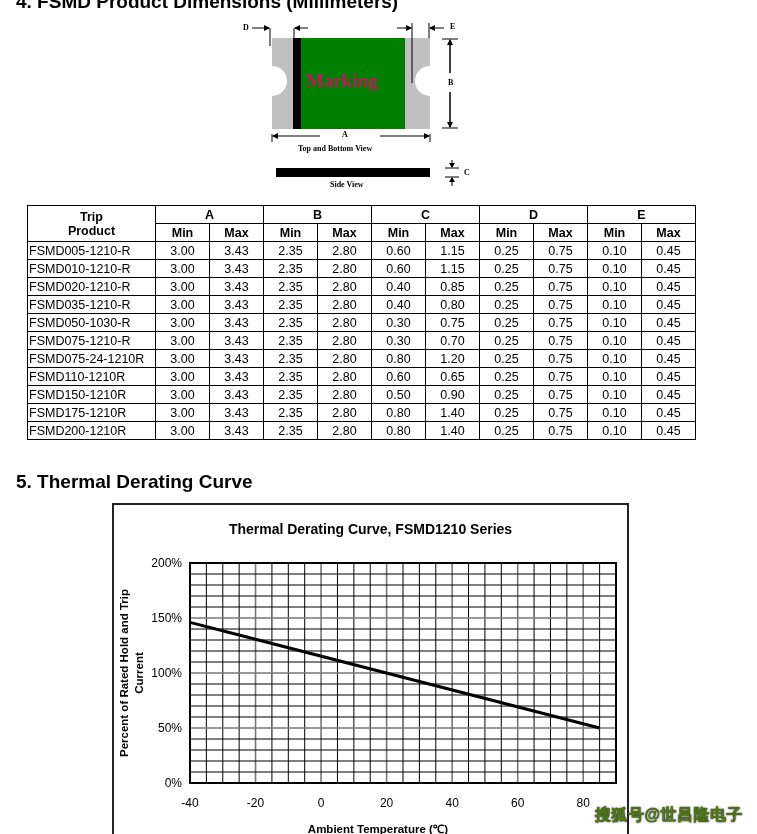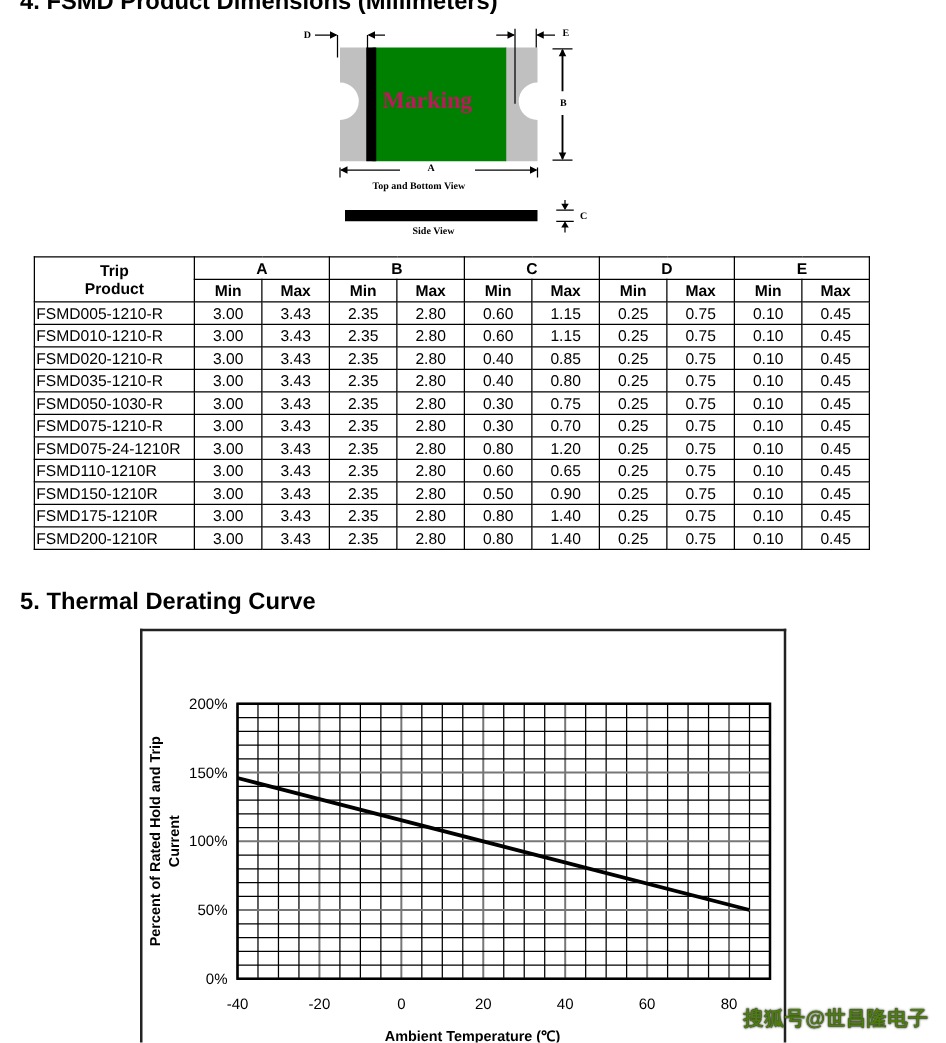--- a/index.html
+++ b/index.html
@@ -253,20 +253,21 @@
         <td class="num">0.75</td>
         <td class="num">0.10</td>
         <td class="num">0.45</td>
       </tr>
     </tbody>
 </table>
 
 <div id="s5" class="sec-title">5.  Thermal Derating Curve</div>
 
 <div id="chartbox">
+  <div id="chart-title">Thermal Derating Curve, FSMD1210 Series</div>
   <svg id="chartsvg" width="513" height="340">
       <line x1="76" x2="76" y1="58" y2="278" stroke="#777" stroke-width="1.6"></line>
       <line x1="92.38461538461539" x2="92.38461538461539" y1="58" y2="278" stroke="#000" stroke-width="1"></line>
       <line x1="108.76923076923077" x2="108.76923076923077" y1="58" y2="278" stroke="#000" stroke-width="1"></line>
       <line x1="125.15384615384616" x2="125.15384615384616" y1="58" y2="278" stroke="#000" stroke-width="1"></line>
       <line x1="141.53846153846155" x2="141.53846153846155" y1="58" y2="278" stroke="#777" stroke-width="1.6"></line>
       <line x1="157.92307692307693" x2="157.92307692307693" y1="58" y2="278" stroke="#000" stroke-width="1"></line>
       <line x1="174.30769230769232" x2="174.30769230769232" y1="58" y2="278" stroke="#000" stroke-width="1"></line>
       <line x1="190.69230769230768" x2="190.69230769230768" y1="58" y2="278" stroke="#000" stroke-width="1"></line>
       <line x1="207.0769230769231" x2="207.0769230769231" y1="58" y2="278" stroke="#777" stroke-width="1.6"></line>

